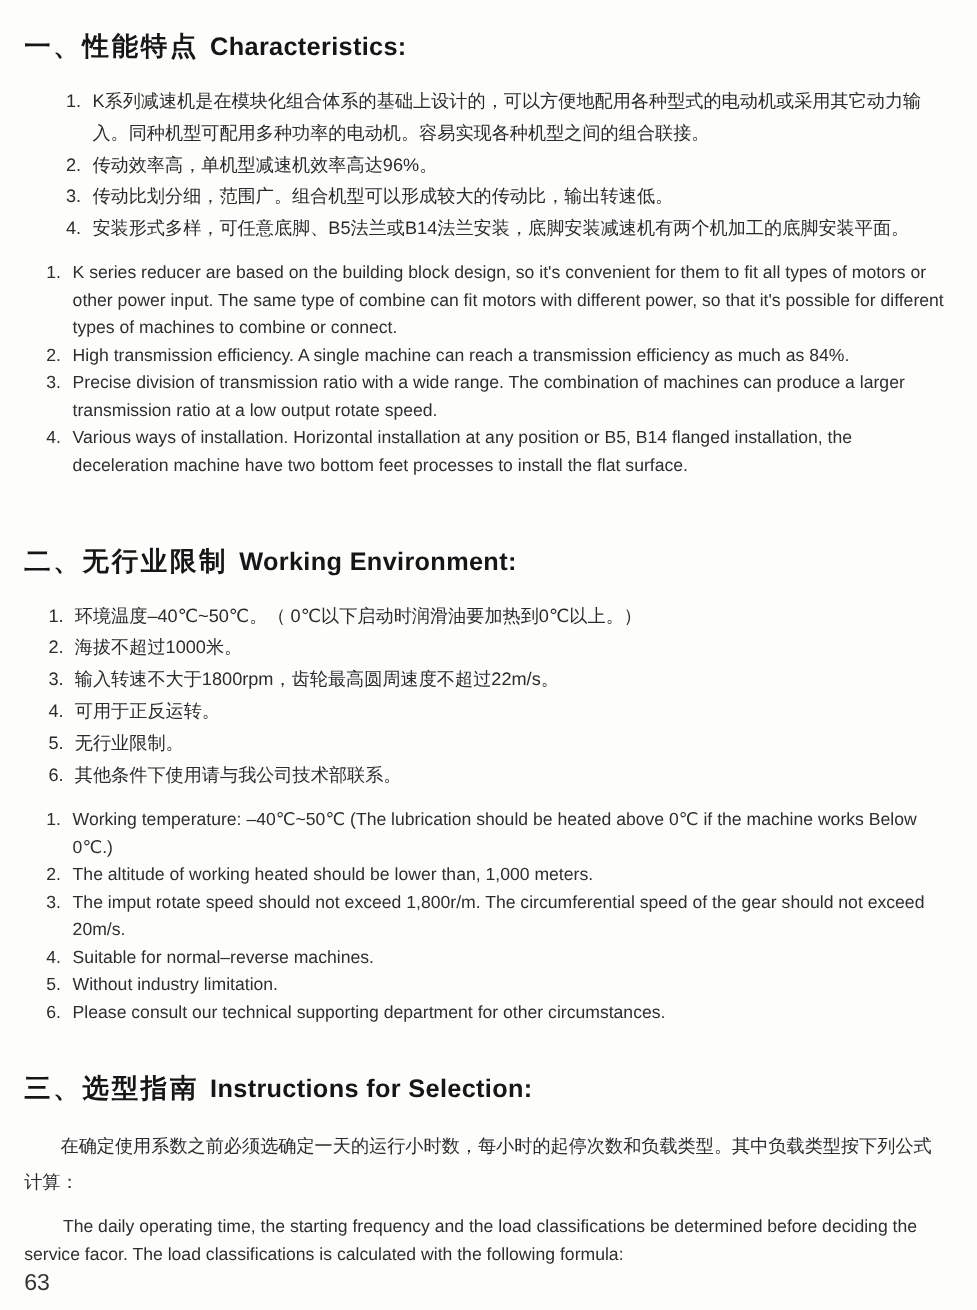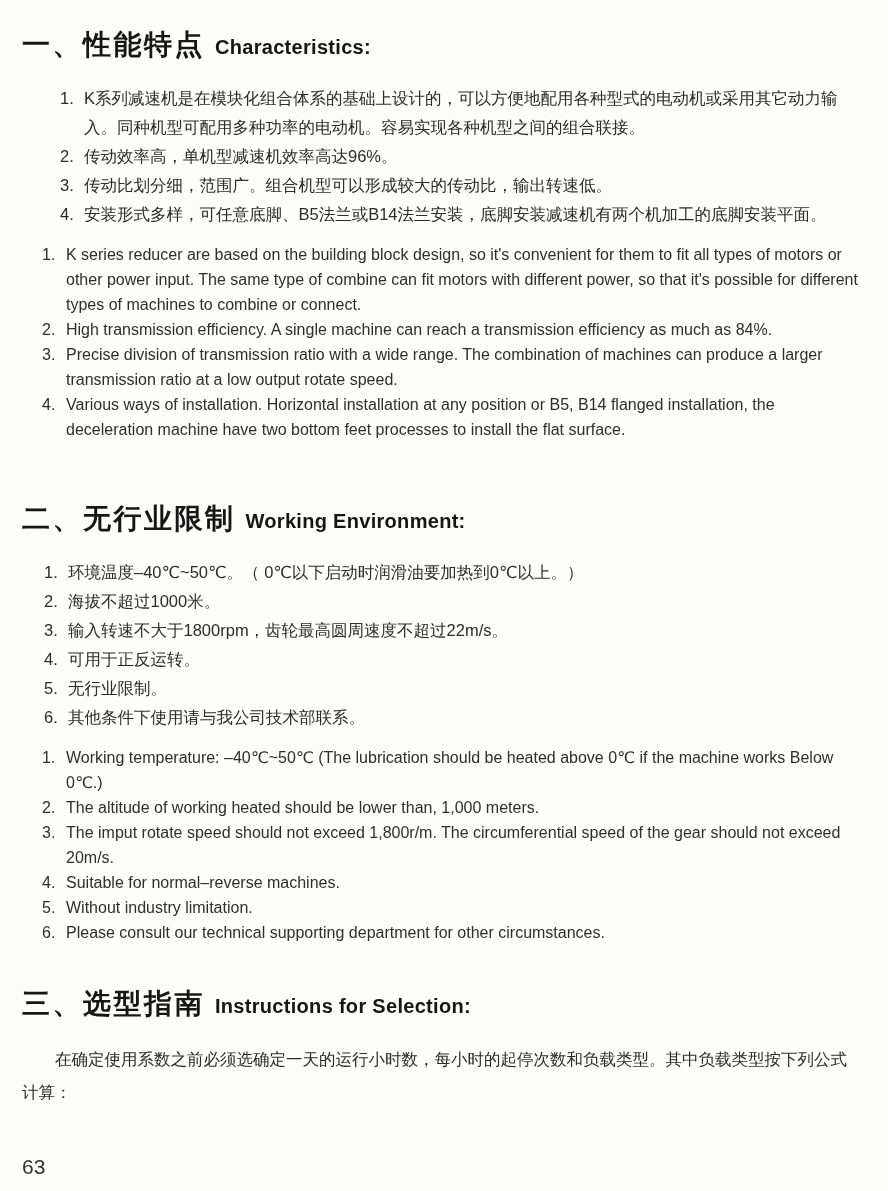--- a/index.html
+++ b/index.html
@@ -19,25 +19,25 @@
   }
   .sec { margin: 0; }
   .sec-heading {
     display: flex;
     align-items: baseline;
     font-weight: bold;
     color: #161616;
     margin: 0 0 20px 0;
   }
   .sec-heading .zh {
-    font-size: 28px;
+    font-size: 24px;
     letter-spacing: 2.5px;
   }
   .sec-heading .en {
-    font-size: 20px;
+    font-size: 23px;
     margin-left: 10px;
     letter-spacing: 0.3px;
   }
   .items { margin: 0; }
   .items-zh-1 { margin-left: 38px; font-size: 16.5px; line-height: 29px; }
   .items-zh-2 { margin-left: 22px; font-size: 16.5px; line-height: 29px; }
   .items-en   { margin-left: 20px; font-size: 16px;   line-height: 25px; margin-top: 13px; color:#2e2e2e; }
   .item { display: flex; }
   .item .num { flex: 0 0 24px; }
   .item .txt { flex: 1; }
@@ -182,18 +182,19 @@
 
   <div class="gap-after-sec2"></div>
 
   <div class="sec">
     <div class="sec-heading">
       <span class="zh">三、选型指南</span>
       <span class="en">Instructions for Selection:</span>
     </div>
     <div class="sec3-body">
       <p class="para">在确定使用系数之前必须选确定一天的运行小时数，每小时的起停次数和负载类型。其中负载类型按下列公式计算：</p>
+      <p class="para-en">The daily operating time, the starting frequency and the load classifications be determined before deciding the service facor. The load classifications is calculated with the following formula:</p>
     </div>
   </div>
 
 </div>
 
 <div class="page-number">63</div>
 
 </body></html>

